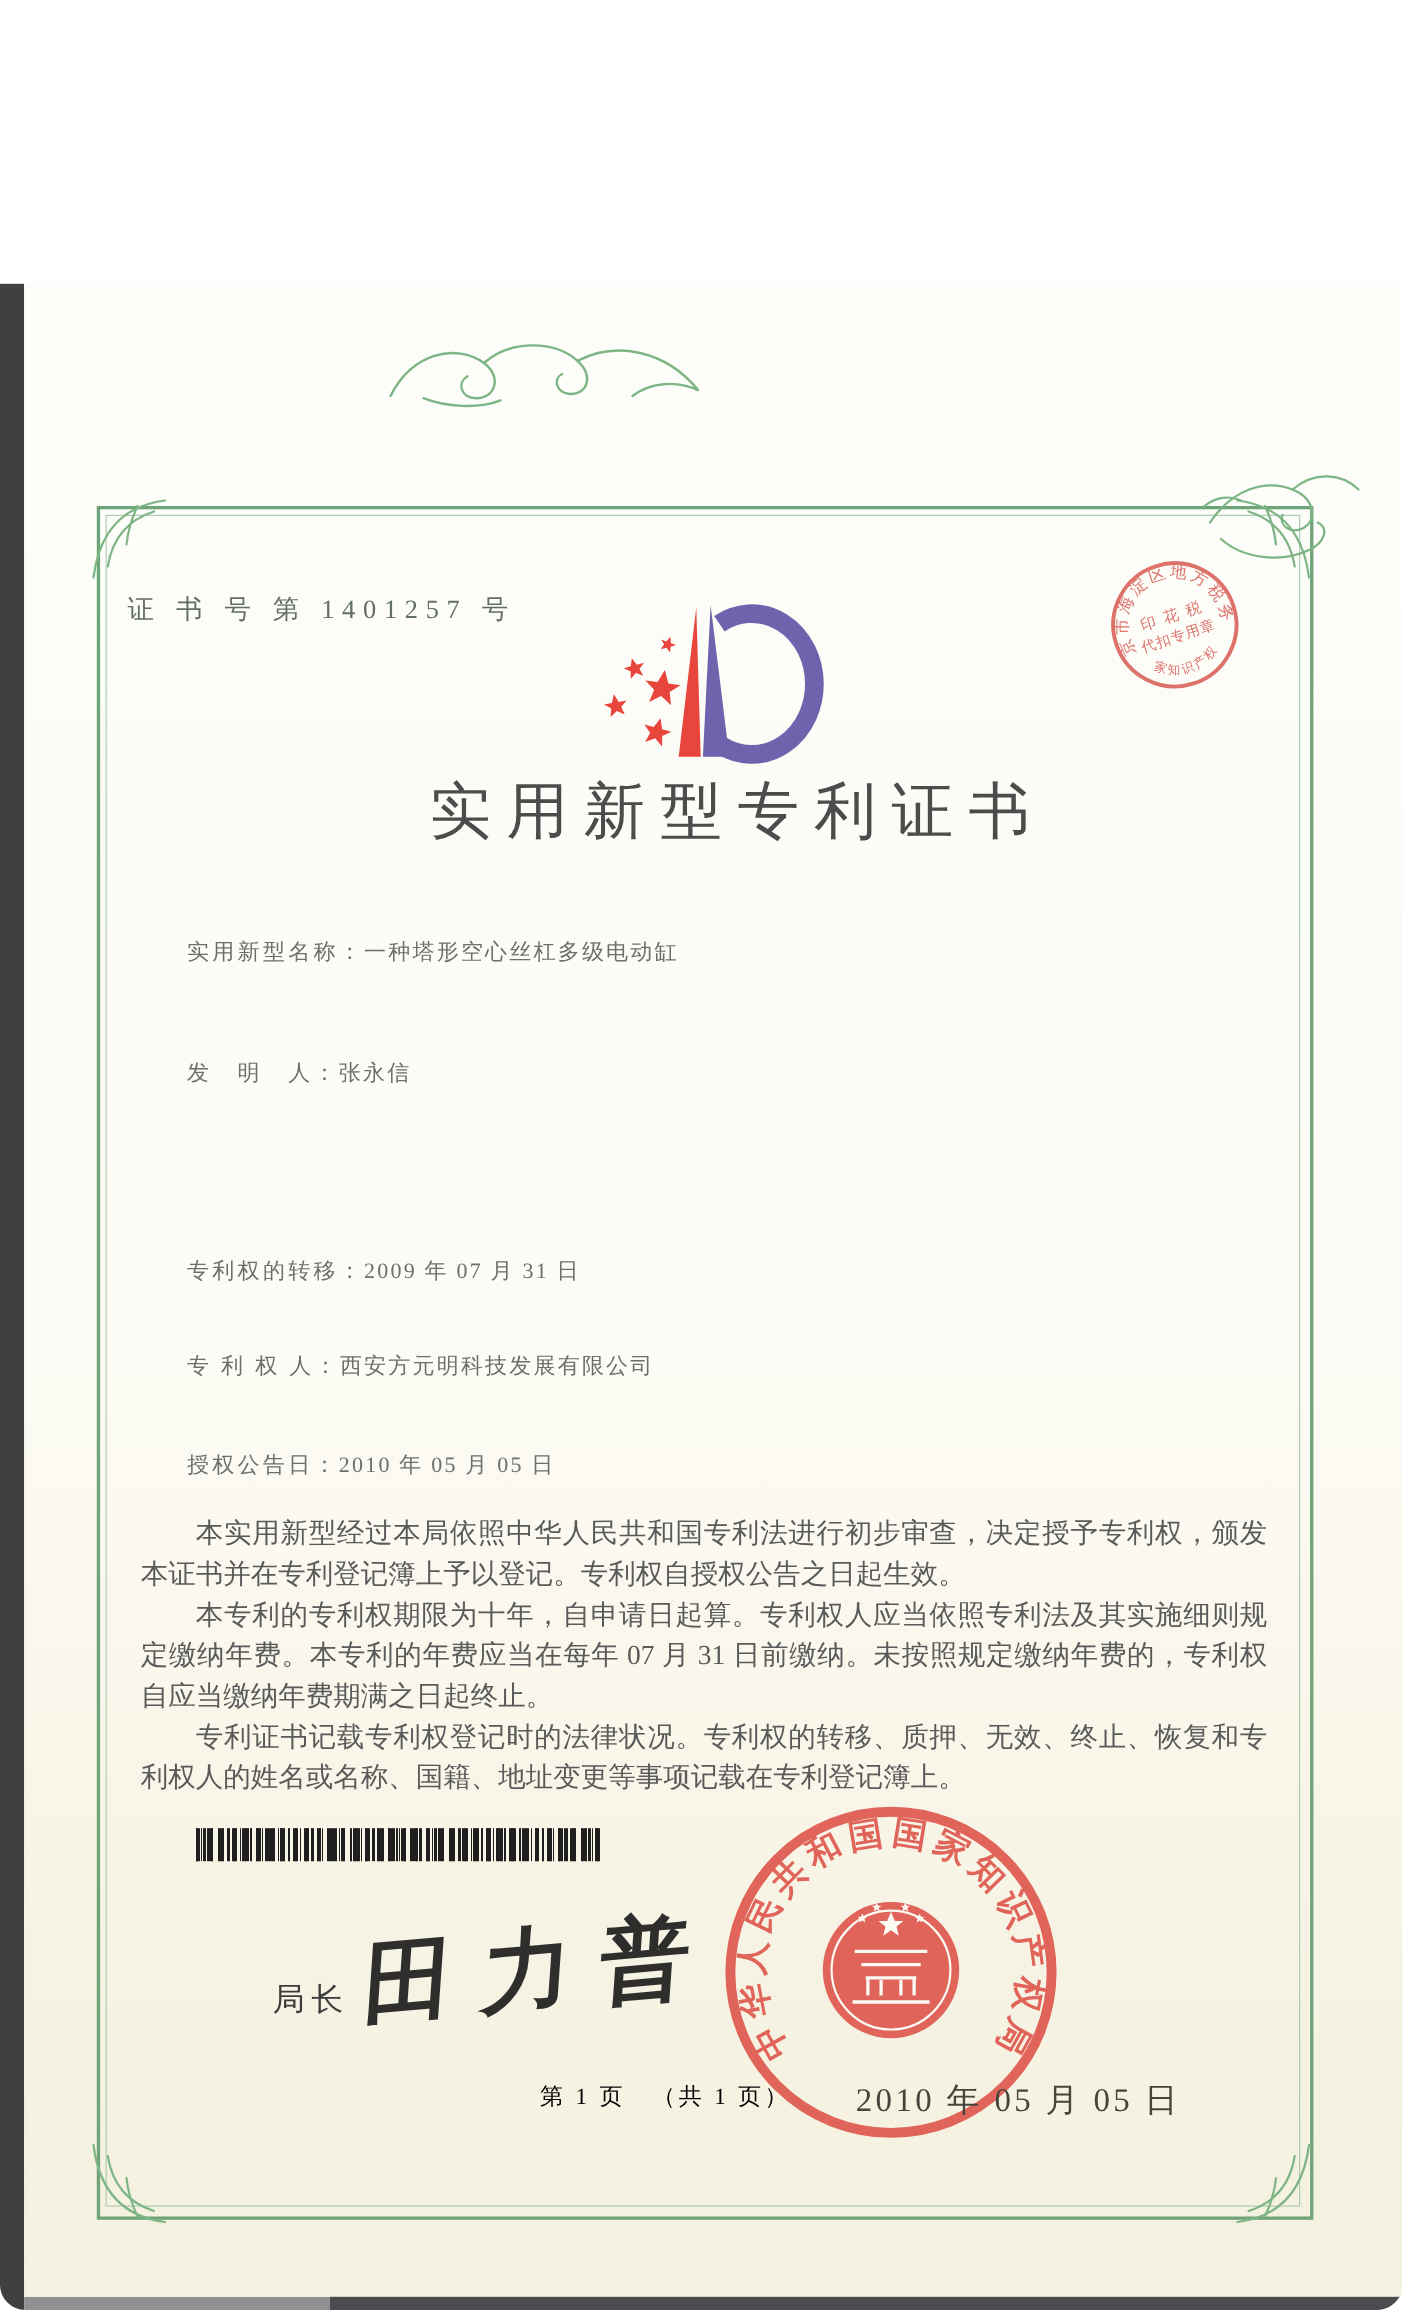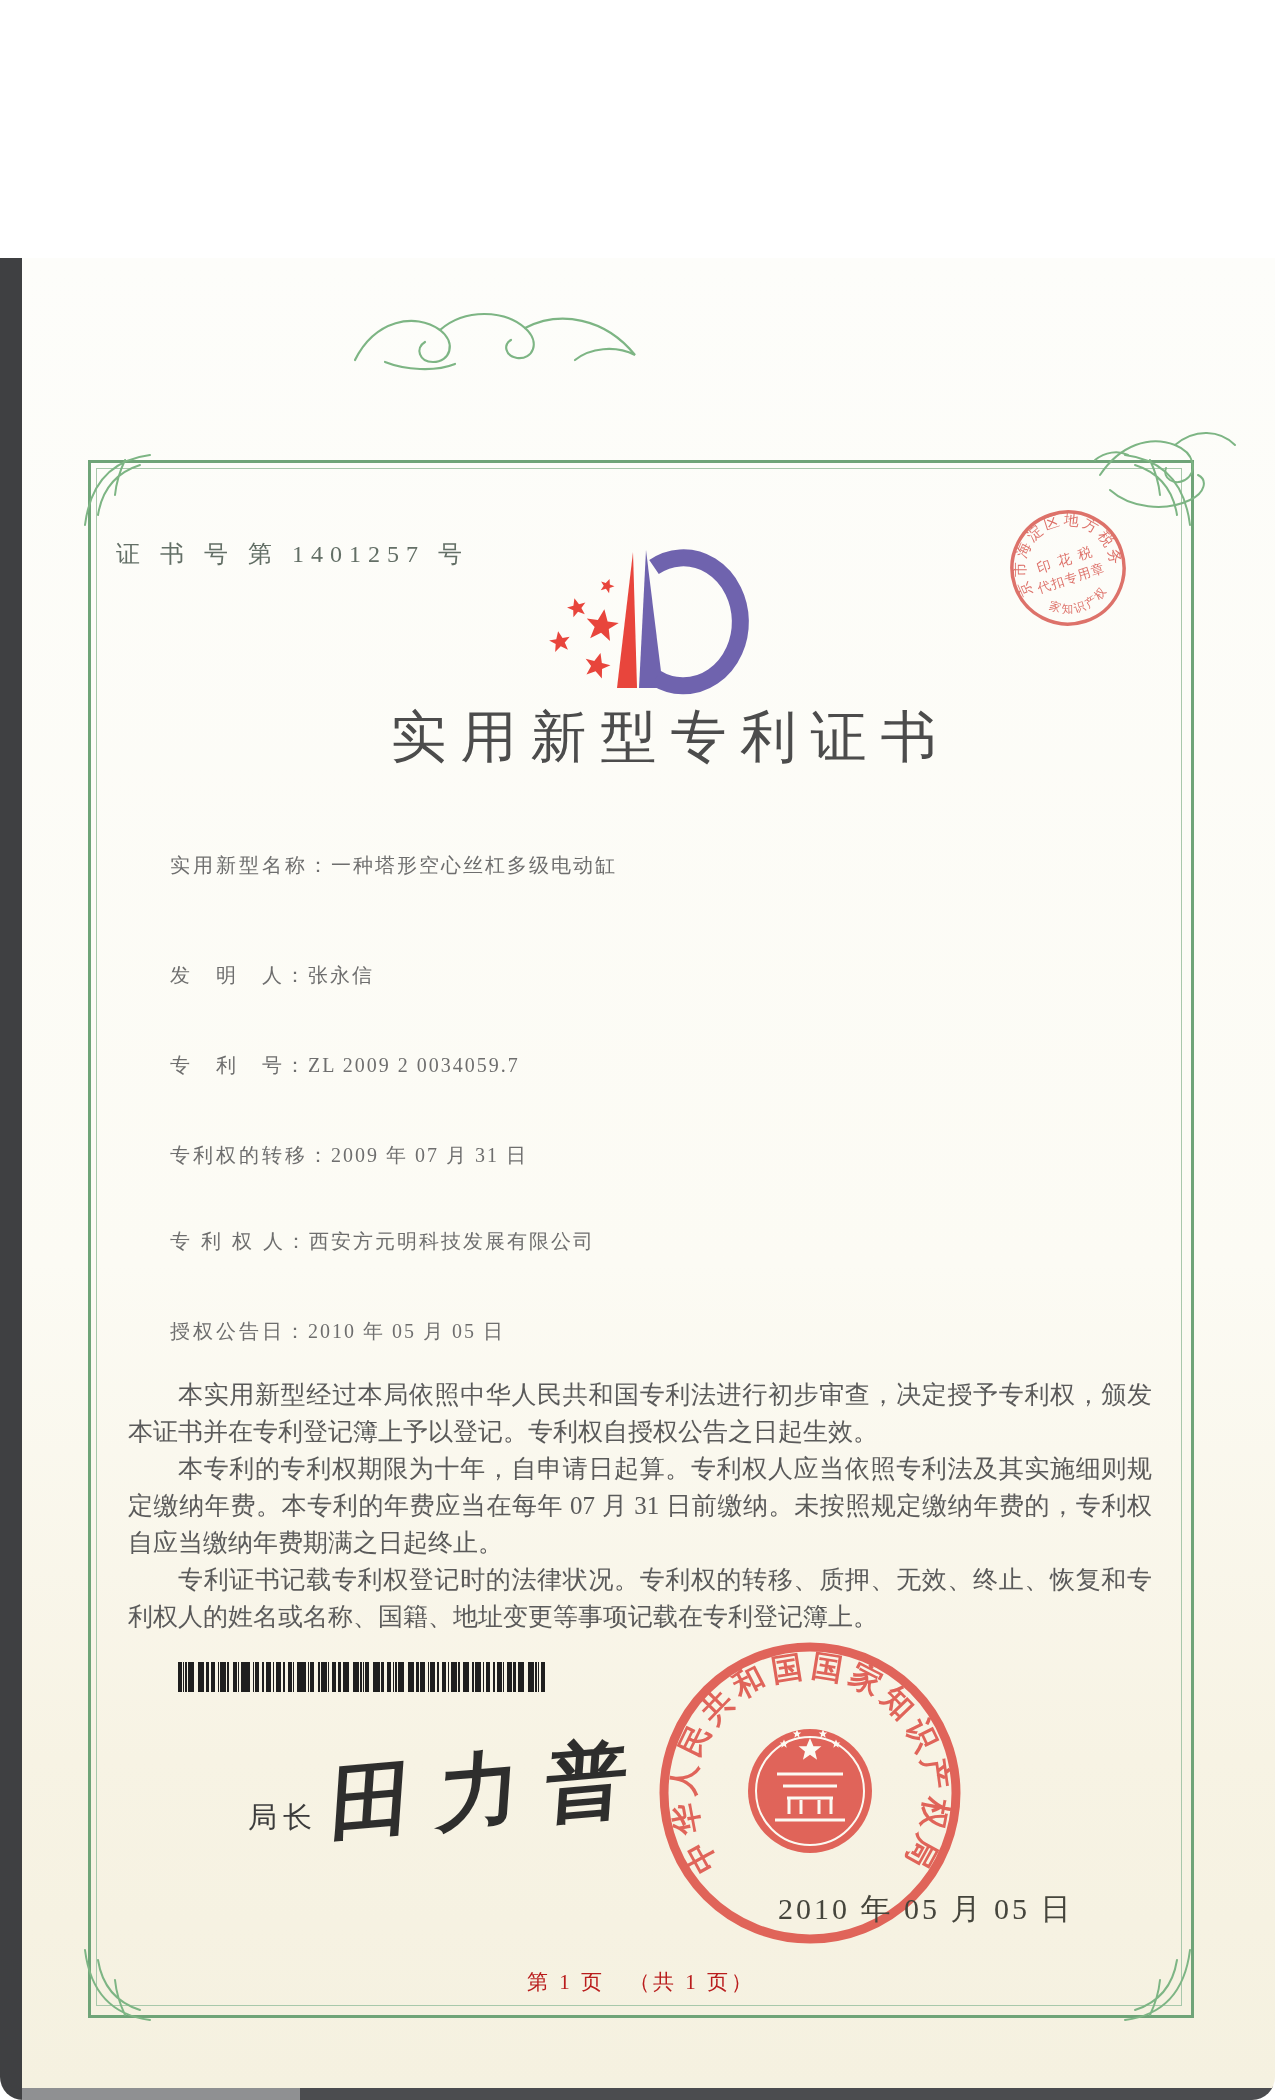--- a/index.html
+++ b/index.html
@@ -37,22 +37,22 @@
       repeating-linear-gradient(90deg,#1f1f1f 0 2px,transparent 2px 7px),
       repeating-linear-gradient(90deg,#1f1f1f 0 4px,transparent 4px 11px),
       repeating-linear-gradient(90deg,#1f1f1f 0 1px,transparent 1px 5px);}
   
   .sig-label{position:absolute;left:248px;top:1798px;font-size:29px;color:#3c3c3c;letter-spacing:6px;}
   .sig-name{position:absolute;left:330px;top:1736px;font-size:82px;color:#1e1e1e;
             letter-spacing:26px;font-weight:600;white-space:nowrap;
             transform:rotate(-5deg) skewX(-9deg);opacity:.92;}
   
   .seal-date{position:absolute;left:778px;top:1889px;font-size:30px;color:#45453c;letter-spacing:3px;white-space:nowrap;}
-  .footer-page{position:absolute;left:455px;top:1968px;width:300px;text-align:right;
-               font-size:21px;color:#b91c1c;letter-spacing:3px;}
+  .footer-page{position:absolute;left:455px;top:1892px;width:300px;text-align:center;
+               font-size:21px;color:#000000;letter-spacing:3px;}
   svg{display:block;}
 </style>
 </head>
 <body>
 
 <div id="page">
 
   <div class="edge-left"></div>
   <div class="edge-bottom"></div>
   <div class="edge-bottom-light"></div>
@@ -111,21 +111,20 @@
     </g>
     <path fill="#e8453c" d="M108,42 L112,178 L92,178 Z"></path>
     <path fill="#6f63ae" d="M121,40 L138,178 L114,178 Z"></path>
     <path fill="none" stroke="#6f63ae" stroke-width="17" d="M129,57 A57,64 0 1 1 131,168"></path>
   </svg>
 
   <div class="title">实用新型专利证书</div>
 
   <div class="field f0"><span class="lbl">实用新型名称：</span><span>一种塔形空心丝杠多级电动缸</span></div>
   <div class="field f1"><span class="lbl">发　明　人：</span><span>张永信</span></div>
-  <div class="field f2"><span class="lbl">专　利　号：</span><span>ZL 2009 2 0034059.7</span></div>
   <div class="field f3"><span class="lbl">专利权的转移：</span><span>2009 年 07 月 31 日</span></div>
   <div class="field f4"><span class="lbl">专 利 权 人：</span><span>西安方元明科技发展有限公司</span></div>
   <div class="field f5"><span class="lbl">授权公告日：</span><span>2010 年 05 月 05 日</span></div>
 
   <div class="body-text">
     <p>本实用新型经过本局依照中华人民共和国专利法进行初步审查，决定授予专利权，颁发本证书并在专利登记簿上予以登记。专利权自授权公告之日起生效。</p>
     <p>本专利的专利权期限为十年，自申请日起算。专利权人应当依照专利法及其实施细则规定缴纳年费。本专利的年费应当在每年 07 月 31 日前缴纳。未按照规定缴纳年费的，专利权自应当缴纳年费期满之日起终止。</p>
     <p>专利证书记载专利权登记时的法律状况。专利权的转移、质押、无效、终止、恢复和专利权人的姓名或名称、国籍、地址变更等事项记载在专利登记簿上。</p>
   </div>
 

